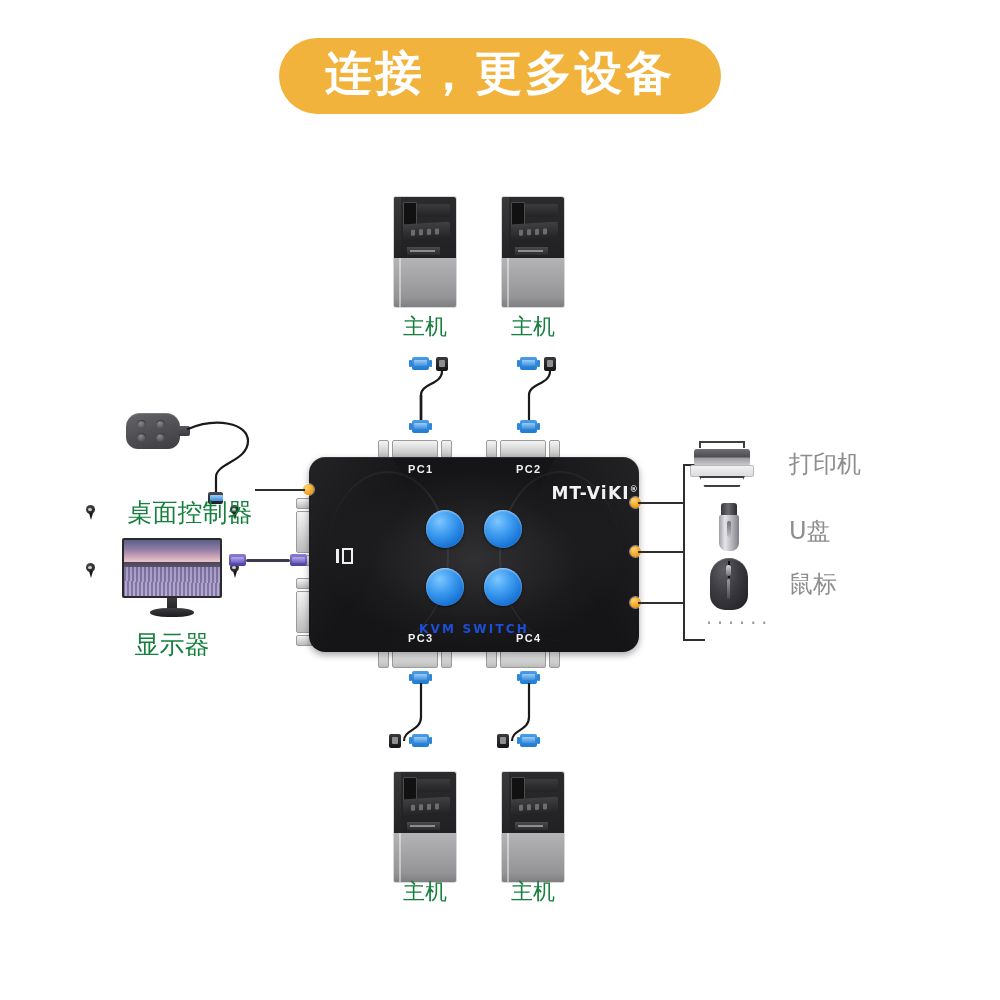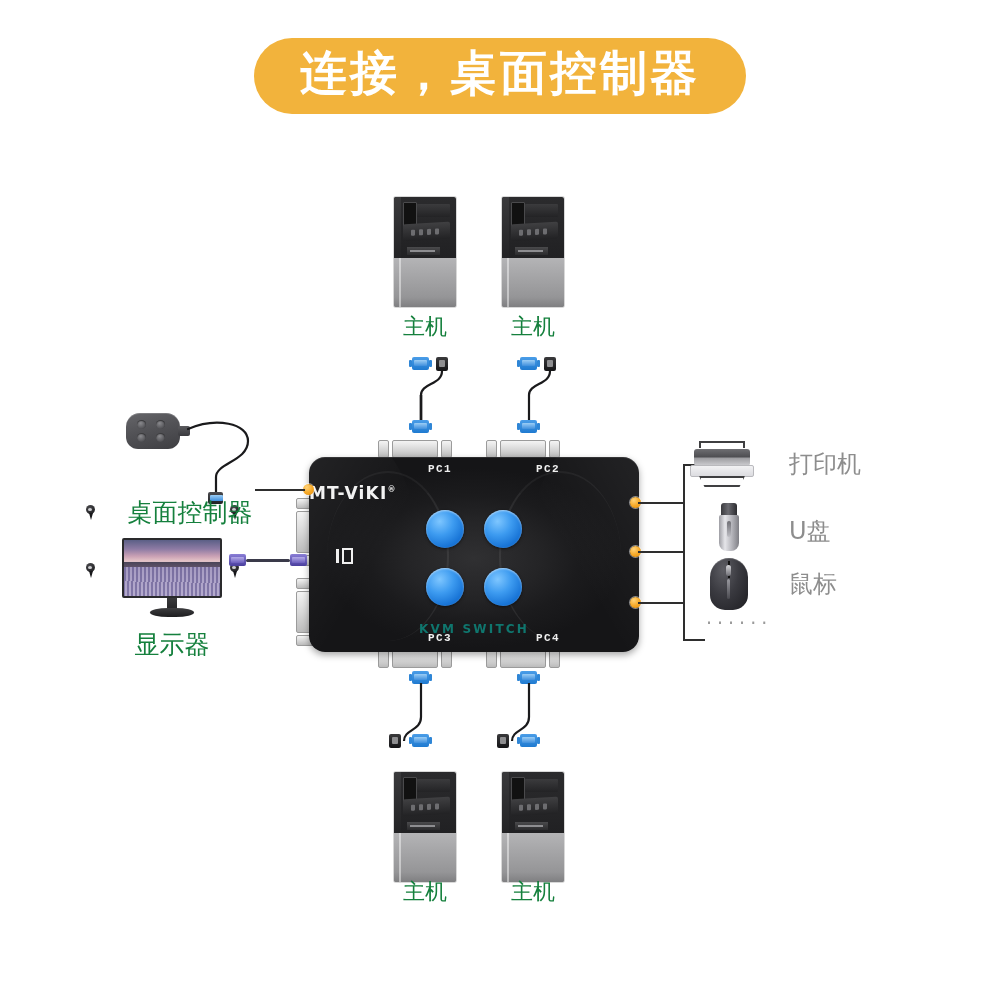--- a/index.html
+++ b/index.html
@@ -148,28 +148,28 @@
     position:absolute;left:18px;top:14px;width:120px;height:168px;border-radius:50%;
     border-right:2px solid rgba(255,255,255,.07);border-top:2px solid rgba(255,255,255,.05);
     border-left:0;border-bottom:0;
   }
   .kvm-shell .arc-r{
     position:absolute;right:18px;top:14px;width:120px;height:168px;border-radius:50%;
     border-left:2px solid rgba(255,255,255,.07);border-top:2px solid rgba(255,255,255,.05);
     border-right:0;border-bottom:0;
   }
   .kvm-brand{
-    position:absolute;left:0;top:26px;width:330px;text-align:left;
+    position:absolute;left:0;top:26px;width:330px;text-align:right;
     color:#f2f2f2;font-size:17px;font-weight:700;letter-spacing:1.2px;
     font-family:"DejaVu Sans","Liberation Sans",sans-serif;
   }
   .kvm-brand sup{font-size:8px;vertical-align:super;}
   .kvm-foot{
     position:absolute;left:0;bottom:16px;width:330px;text-align:center;
-    color:#0f766e;font-size:12px;font-weight:700;letter-spacing:2.2px;
+    color:#1d4ed8;font-size:12px;font-weight:700;letter-spacing:2.2px;
     font-family:"DejaVu Sans","Liberation Sans",sans-serif;
   }
   .btn-grid{
     position:absolute;left:117px;top:53px;width:96px;height:96px;
   }
   .kbtn{
     position:absolute;width:38px;height:38px;border-radius:50%;
     background:radial-gradient(circle at 36% 30%, #7ec6ff 0%, #3d9bf0 38%, #1874d6 72%, #0f5bb0 100%);
     box-shadow:0 1px 3px rgba(0,0,0,.55), inset 0 1px 2px rgba(255,255,255,.55);
   }
@@ -208,22 +208,21 @@
     position:absolute;
     background:linear-gradient(180deg,#f4f4f4 0%,#d9d9d9 50%,#bcbcbc 100%);
     border:1px solid #9b9b9b;border-radius:2px;box-sizing:border-box;
   }
   .port.small{width:11px;height:18px;border-radius:2px;}
   .port.big{width:46px;height:18px;}
   .port.vsmall{width:18px;height:11px;}
   .port.vbig{width:18px;height:42px;}
   .pclabel{
     position:absolute;color:#f0f0f0;font-size:11px;font-weight:700;letter-spacing:1.4px;
-    font-family:Liberation Mono, monospace;
-    margin-left:20px;
+    font-family:Liberation Sans, sans-serif;
   }
 
   
   .odot{
     position:absolute;width:11px;height:11px;border-radius:50%;
     background:radial-gradient(circle at 35% 30%,#ffd37a,#f5a623 55%,#e2901a 100%);
     box-shadow:0 0 0 1px rgba(255,255,255,.5);
   }
 
   
@@ -368,21 +367,21 @@
     font-family:"DejaVu Sans","Liberation Sans",sans-serif;
   }
 </style>
 </head>
 <body>
 
 <div class="stage">
 
   <div class="banner-wrap">
     <div class="banner">
-      <span class="banner-text">连接，桌面控制器</span>
+      <span class="banner-text">连接，更多设备</span>
     </div>
   </div>
 
   <div class="tower" style="left:394px;top:197px;">
     <div class="body">
       <div class="sideband"></div>
       <div class="topvent"></div>
       <div class="bevel"></div>
       <div class="drivebay">
           <i></i>

